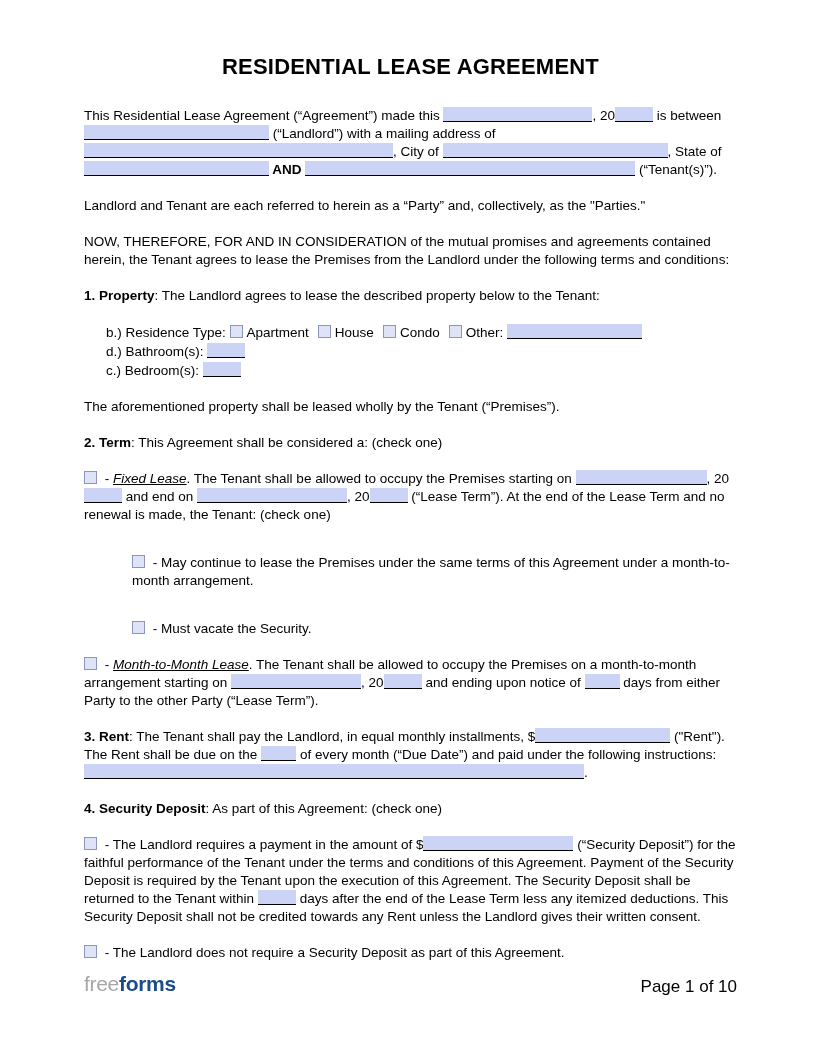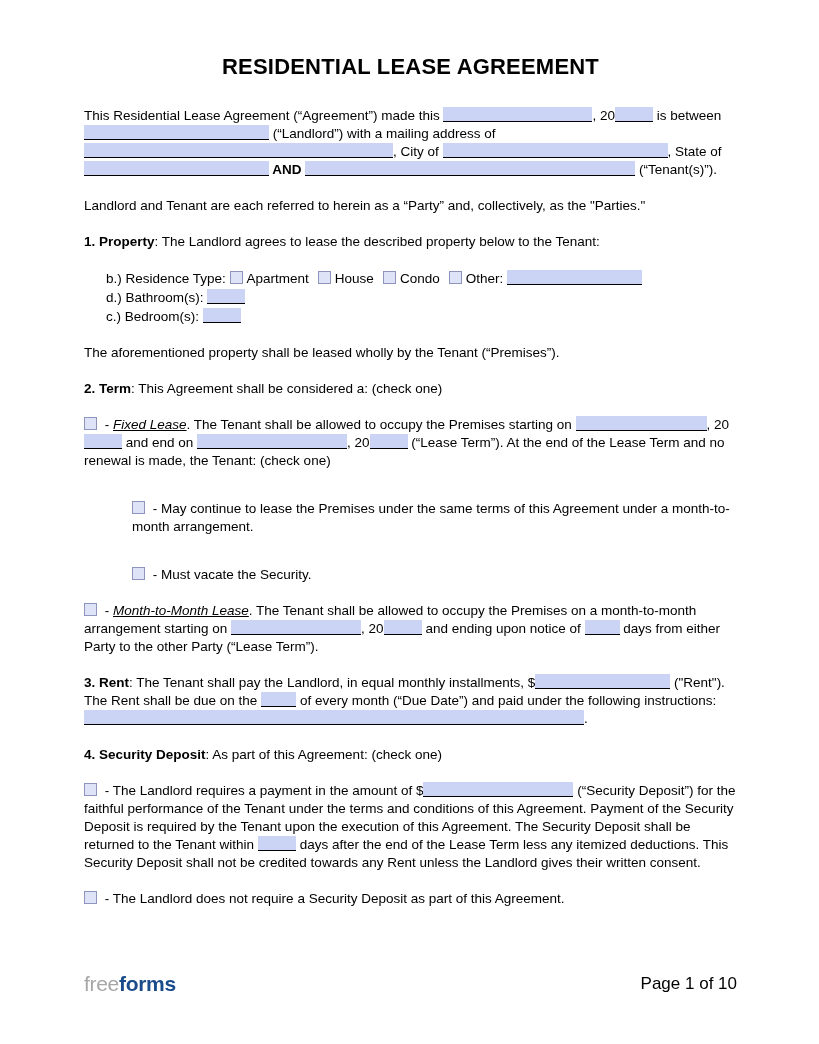--- a/index.html
+++ b/index.html
@@ -37,38 +37,39 @@
   .opt { margin-right: 9px; }
   .w35 {width:35px} .w38 {width:38px} .w130 {width:130px} .w131 {width:131px}
   .w135 {width:135px} .w149 {width:149px} .w150 {width:150px} .w185 {width:185px}
   .w225 {width:225px} .w309 {width:309px} .w330 {width:330px} .w485 {width:485px}
   .w500 {width:500px}
   .plist { padding-left: 22px; }
   .plist .row { line-height: 19px; }
   .sub { padding-left: 48px; margin-top: 30px; }
   .footer {
     margin-top: auto;
-    display: flex; justify-content: space-between; align-items: center;
+    display: flex; justify-content: space-between; align-items: flex-end;
   }
   .brand { font-size: 21px; line-height: 24px; letter-spacing: -0.3px; }
   .brand .free { color: var(--brand-free-color, #a6a6a6); font-weight: 400; }
   .brand .forms { color: var(--brand-forms-color, #1a4c8c); font-weight: 700; }
   .pagenum { font-size: 17px; }
 </style>
 </head>
 <body>
 
 <div class="page">
 
   <h1 class="title">RESIDENTIAL LEASE AGREEMENT</h1>
 
   <p class="para"><span>This Residential Lease Agreement (“Agreement”) made this </span><span class="bl w149"></span><span>, 20</span><span class="bl w38"></span><span> is between </span><span class="bl w185"></span><span> (“Landlord”) with a mailing address of </span><span class="bl w309"></span><span>, City of </span><span class="bl w225"></span><span>, State of </span><span class="bl w185"></span><span class="b"> AND </span><span class="bl w330"></span><span> (“Tenant(s)”).</span></p>
 
   <p class="para">Landlord and Tenant are each referred to herein as a “Party” and, collectively, as the "Parties."</p>
 
+  <p class="para">NOW, THEREFORE, FOR AND IN CONSIDERATION of the mutual promises and agreements contained herein, the Tenant agrees to lease the Premises from the Landlord under the following terms and conditions:</p>
 
   <p class="para"><span class="b">1. Property</span><span>: The Landlord agrees to lease the described property below to the Tenant:</span></p>
 
   <div class="para plist">
     <div class="row"><span>b.) Residence Type: </span><span class="cb"></span><span class="opt">Apartment</span><span class="cb"></span><span class="opt">House</span><span class="cb"></span><span class="opt">Condo</span><span class="cb"></span><span>Other: </span><span class="bl w135"></span></div>
     <div class="row"><span>d.) Bathroom(s): </span><span class="bl w38"></span></div>
     <div class="row"><span>c.) Bedroom(s): </span><span class="bl w38"></span></div>
   </div>
 
   <p class="para">The aforementioned property shall be leased wholly by the Tenant (“Premises”).</p>

